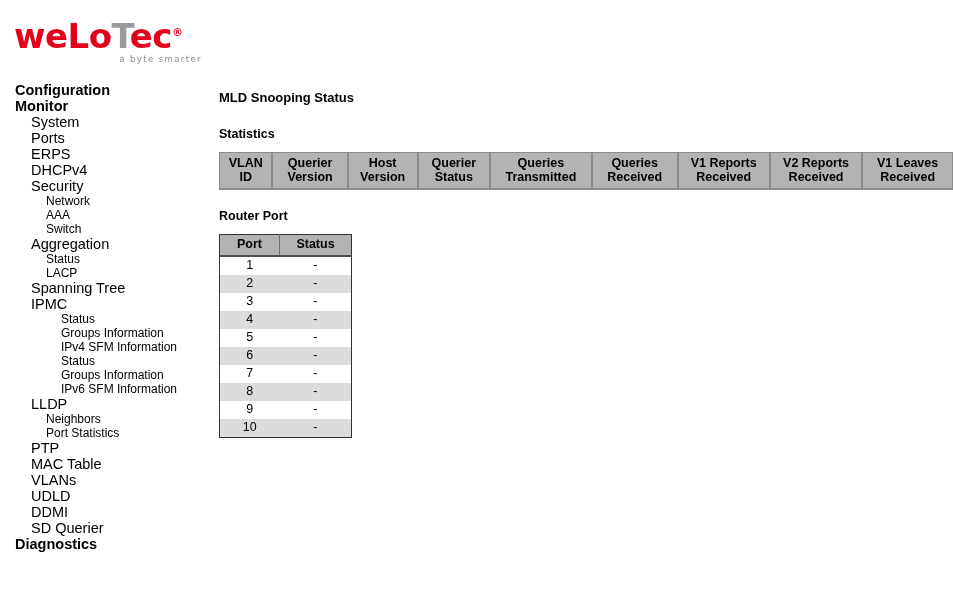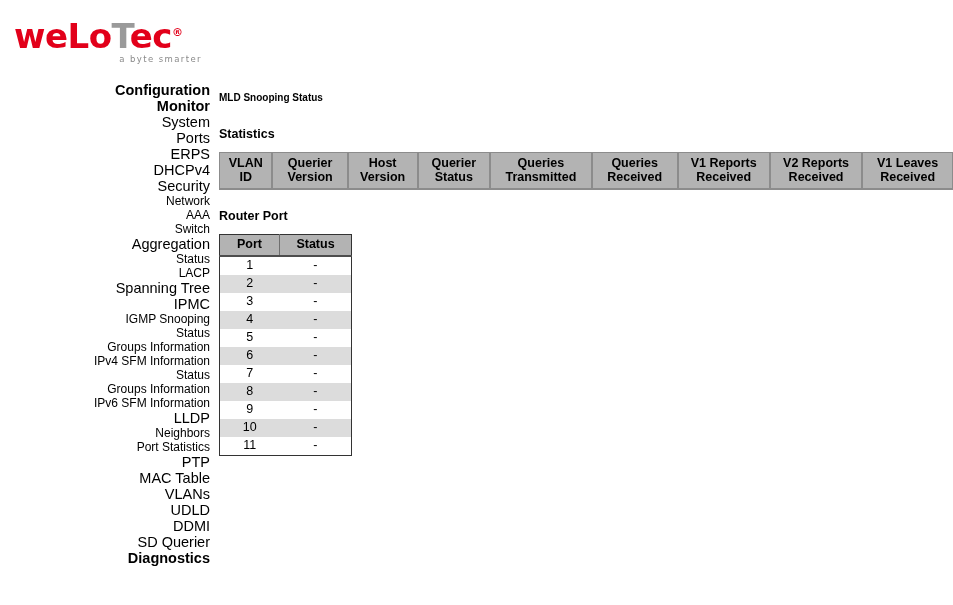--- a/index.html
+++ b/index.html
@@ -54,32 +54,32 @@
   .sidebar {
     position: absolute;
     left: 0;
     top: 82px;
     width: 210px;
   }
   .nav-item {
     white-space: nowrap;
     color: #000;
     cursor: default;
-    text-align: right;
   }
   .lvl1 {
     font-size: 14.5px;
     font-weight: bold;
     line-height: 16px;
     padding-left: 15px;
   }
   .lvl2 {
     font-size: 14.5px;
     font-weight: normal;
     line-height: 16px;
+    padding-left: 31px;
   }
   .lvl3 {
     font-size: 12px;
     font-weight: normal;
     line-height: 14px;
     padding-left: 46px;
   }
   .lvl4 {
     font-size: 12px;
     font-weight: normal;
@@ -88,21 +88,21 @@
   }
 
   
   .content {
     position: absolute;
     left: 219px;
     top: 88px;
     right: 0;
   }
   .page-title {
-    font-size: 10px;
+    font-size: 13px;
     font-weight: bold;
     margin: 0 0 0 0;
     line-height: 20px;
   }
   .section-title {
     font-size: 12.5px;
     font-weight: bold;
     line-height: 16px;
     margin: 0;
   }
@@ -180,21 +180,20 @@
     <div class="nav-item lvl2"><span>DHCPv4</span></div>
     <div class="nav-item lvl2"><span>Security</span></div>
     <div class="nav-item lvl3"><span>Network</span></div>
     <div class="nav-item lvl3"><span>AAA</span></div>
     <div class="nav-item lvl3"><span>Switch</span></div>
     <div class="nav-item lvl2"><span>Aggregation</span></div>
     <div class="nav-item lvl3"><span>Status</span></div>
     <div class="nav-item lvl3"><span>LACP</span></div>
     <div class="nav-item lvl2"><span>Spanning Tree</span></div>
     <div class="nav-item lvl2"><span>IPMC</span></div>
-    <div class="nav-item lvl3"><span>IGMP Snooping</span></div>
     <div class="nav-item lvl4"><span>Status</span></div>
     <div class="nav-item lvl4"><span>Groups Information</span></div>
     <div class="nav-item lvl4"><span>IPv4 SFM Information</span></div>
     <div class="nav-item lvl4"><span>Status</span></div>
     <div class="nav-item lvl4"><span>Groups Information</span></div>
     <div class="nav-item lvl4"><span>IPv6 SFM Information</span></div>
     <div class="nav-item lvl2"><span>LLDP</span></div>
     <div class="nav-item lvl3"><span>Neighbors</span></div>
     <div class="nav-item lvl3"><span>Port Statistics</span></div>
     <div class="nav-item lvl2"><span>PTP</span></div>
@@ -280,20 +279,16 @@
           <td>-</td>
         </tr>
         <tr class="odd">
           <td>9</td>
           <td>-</td>
         </tr>
         <tr class="even">
           <td>10</td>
           <td>-</td>
         </tr>
-        <tr class="odd">
-          <td>11</td>
-          <td>-</td>
-        </tr>
       </tbody>
   </table>
 
 </main>
 
 </body></html>

